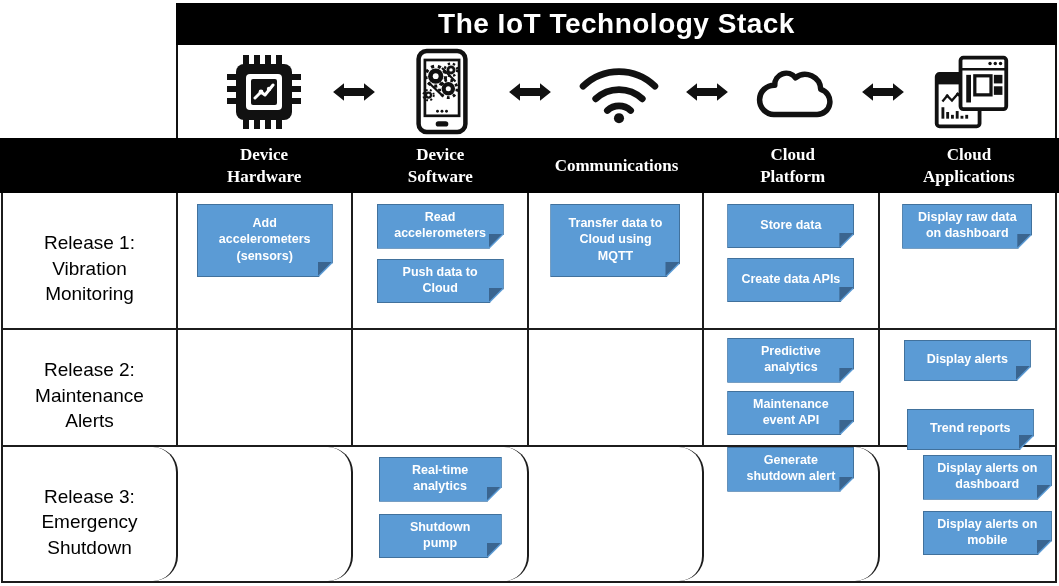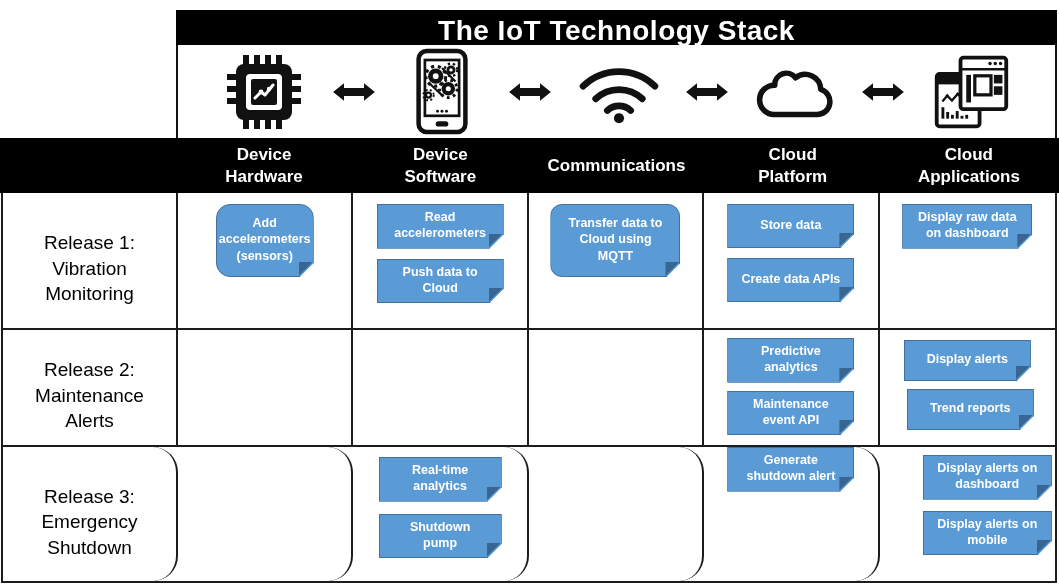--- a/index.html
+++ b/index.html
@@ -1,32 +1,32 @@
 <!DOCTYPE html>
 <html><head>
 <meta charset="utf-8">
 <style>
   * { margin:0; padding:0; box-sizing:border-box; }
   body { font-family:"Liberation Sans", sans-serif; background:#fff; }
   .page { position:relative; width:1059px; height:586px; background:#fff; overflow:hidden; }
 
   
-  .title-bar { position:absolute; left:176px; top:10px; width:881px; height:42px;
+  .title-bar { position:absolute; left:176px; top:3px; width:881px; height:42px;
     background:#000; color:#fff; display:flex; align-items:center; justify-content:center;
     font-size:28px; font-weight:bold; letter-spacing:0.5px; }
 
   
   .icon-strip { position:absolute; left:176px; top:45px; width:881px; height:93px;
     background:#fff; border-left:2px solid #111; border-right:2px solid #111; }
   .icon-strip > * { position:absolute; }
 
   
   .header-band { position:absolute; left:0; top:138px; width:1059px; height:55px; background:#000; }
   .header-grid { margin-left:1px; width:1056px; height:55px; display:grid;
-    grid-template-columns:175px repeat(5, 1fr); }
+    grid-template-columns:175px repeat(5, 1fr);font-family:Liberation Serif, serif; }
   .header-cell { display:flex; align-items:center; justify-content:center; text-align:center;
     color:#fff; font-weight:bold; font-size:17px; line-height:1.25; white-space:pre-line; }
 
   
   .matrix { position:absolute; left:1px; top:193px; width:1056px; height:390px;
     border:2px solid #1c1c1c; border-top:none; display:grid;
     grid-template-columns:175px repeat(5, 1fr); grid-template-rows:137px 117px 1fr; }
   .cell { border-right:2px solid #1c1c1c; border-bottom:2px solid #1c1c1c;
     display:flex; flex-direction:column; align-items:center; padding-top:11px; gap:10px; }
   .cell.c-last { border-right:none; }
@@ -176,32 +176,32 @@
   </div>
 
   <div class="matrix">
 
     <div class="cell label-cell">
       <div class="row-label">Release 1:
 Vibration
 Monitoring</div>
     </div>
     <div class="cell">
-      <div class="note tall" style="width:98px;border-radius:14px;">Add
+      <div class="note tall" style="width:136px;">Add
 accelerometers
 (sensors)</div>
     </div>
     <div class="cell">
       <div class="note">Read
 accelerometers</div>
       <div class="note">Push data to
 Cloud</div>
     </div>
     <div class="cell">
-      <div class="note tall" style="width:130px;border-radius:12px;">Transfer data to
+      <div class="note tall" style="width:130px;">Transfer data to
 Cloud using
 MQTT</div>
     </div>
     <div class="cell">
       <div class="note">Store data</div>
       <div class="note">Create data APIs</div>
     </div>
     <div class="cell c-last">
       <div class="note" style="width:130px;">Display raw data
 on dashboard</div>
@@ -214,21 +214,21 @@
     </div>
     <div class="cell"></div>
     <div class="cell"></div>
     <div class="cell"></div>
     <div class="cell" style="padding-top:8px; gap:8px;">
       <div class="note">Predictive
 analytics</div>
       <div class="note">Maintenance
 event API</div>
     </div>
-    <div class="cell c-last" style="padding-top:10px; gap:8px;">
+    <div class="cell c-last" style="padding-top:10px; gap:28px;">
       <div class="note" style="min-height:41px;">Display alerts</div>
       <div class="note" style="min-height:41px;margin-left:6px;">Trend reports</div>
     </div>
 
     <div class="cell label-cell r-last">
       <div class="row-label">Release 3:
 Emergency
 Shutdown</div>
     </div>
     <div class="cell r-last"></div>

